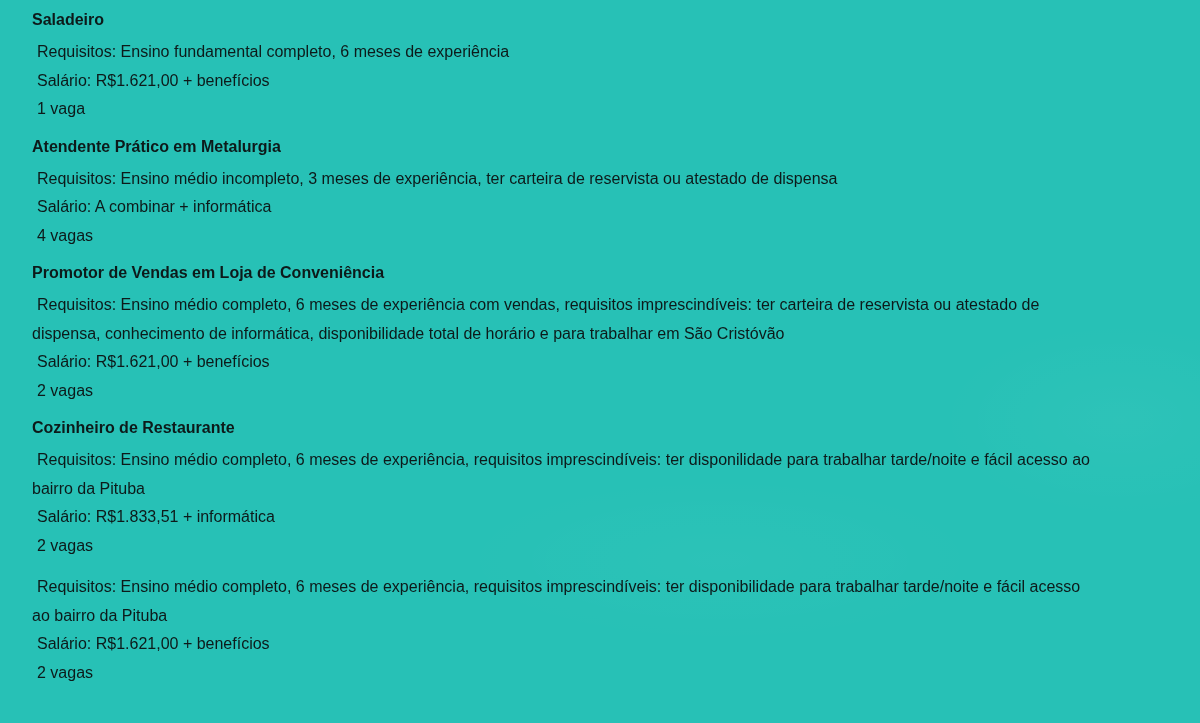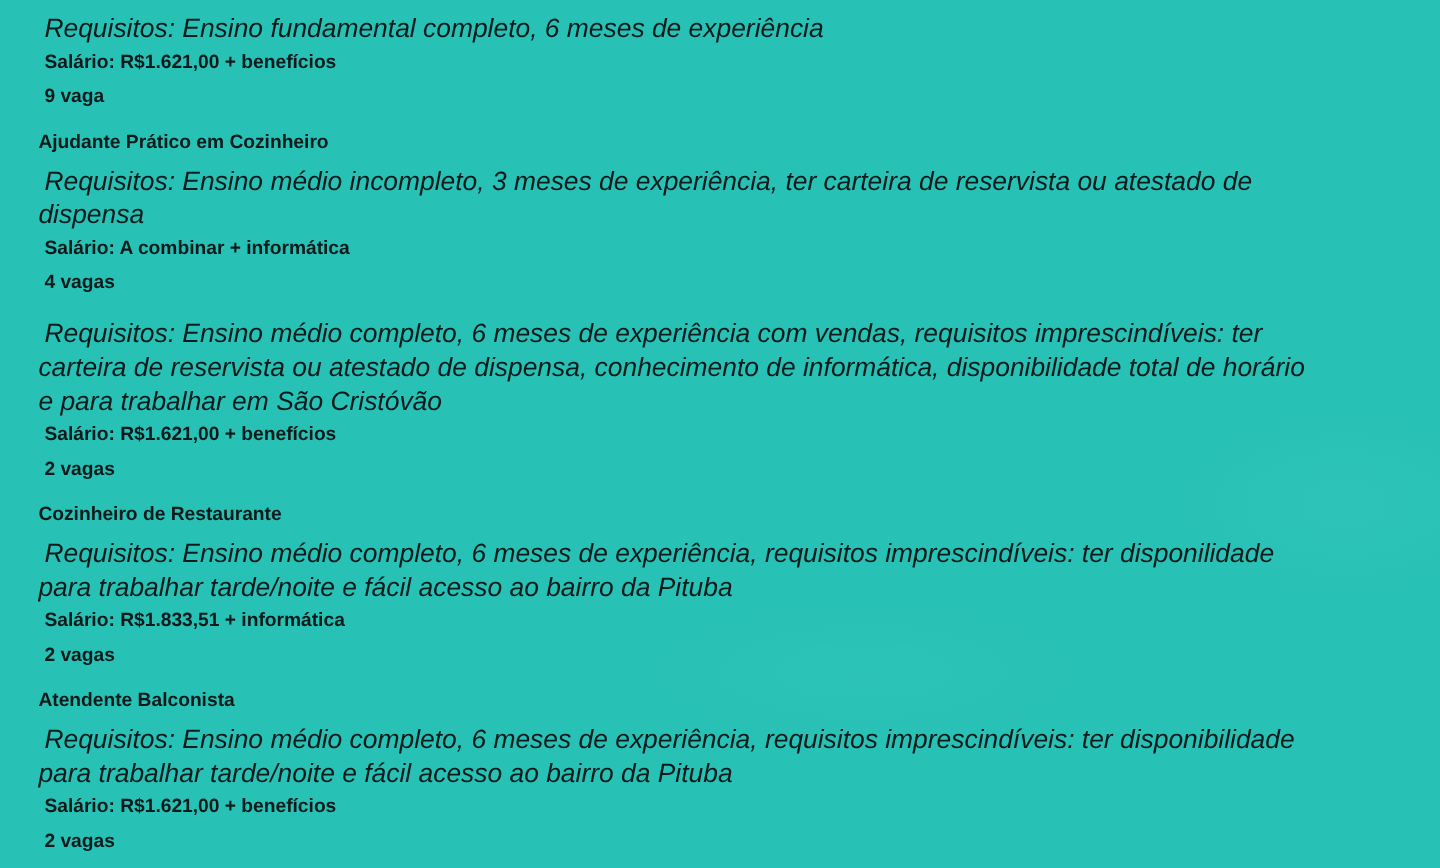--- a/index.html
+++ b/index.html
@@ -38,62 +38,61 @@
       line-height: 20px;
       height: 20px;
       margin: 0 0 8px 0;
     }
     .line {
       font-size: 16px;
       line-height: 28.5px;
     }
     .indent {
       padding-left: 5px;
-      font-weight: bold;
     }
     .req-wrap {
-      font-size: 22px;
+      font-size: 16px;
       line-height: 28.5px;
       text-indent: 5px;
-      font-style: italic;
     }
   </style>
 </head>
 <body>
 
 <div class="page">
   <div class="content">
 
     <div class="job">
+      <div class="job-title">Saladeiro</div>
       <div class="req-wrap">Requisitos: Ensino fundamental completo, 6 meses de experiência</div>
       <div class="line indent">Salário: R$1.621,00 + benefícios</div>
-      <div class="line indent">9 vaga</div>
+      <div class="line indent">1 vaga</div>
     </div>
 
     <div class="job">
-      <div class="job-title">Ajudante Prático em Cozinheiro</div>
+      <div class="job-title">Atendente Prático em Metalurgia</div>
       <div class="req-wrap">Requisitos: Ensino médio incompleto, 3 meses de experiência, ter carteira de reservista ou atestado de dispensa</div>
       <div class="line indent">Salário: A combinar + informática</div>
       <div class="line indent">4 vagas</div>
     </div>
 
     <div class="job">
+      <div class="job-title">Promotor de Vendas em Loja de Conveniência</div>
       <div class="req-wrap">Requisitos: Ensino médio completo, 6 meses de experiência com vendas, requisitos imprescindíveis: ter carteira de reservista ou atestado de dispensa, conhecimento de informática, disponibilidade total de horário e para trabalhar em São Cristóvão</div>
       <div class="line indent">Salário: R$1.621,00 + benefícios</div>
       <div class="line indent">2 vagas</div>
     </div>
 
     <div class="job">
       <div class="job-title">Cozinheiro de Restaurante</div>
       <div class="req-wrap">Requisitos: Ensino médio completo, 6 meses de experiência, requisitos imprescindíveis: ter disponilidade para trabalhar tarde/noite e fácil acesso ao bairro da Pituba</div>
       <div class="line indent">Salário: R$1.833,51 + informática</div>
       <div class="line indent">2 vagas</div>
     </div>
 
     <div class="job">
-      <div class="job-title">Atendente Balconista</div>
       <div class="req-wrap">Requisitos: Ensino médio completo, 6 meses de experiência, requisitos imprescindíveis: ter disponibilidade para trabalhar tarde/noite e fácil acesso ao bairro da Pituba</div>
       <div class="line indent">Salário: R$1.621,00 + benefícios</div>
       <div class="line indent">2 vagas</div>
     </div>
 
   </div>
 </div>
 
 </body></html>

